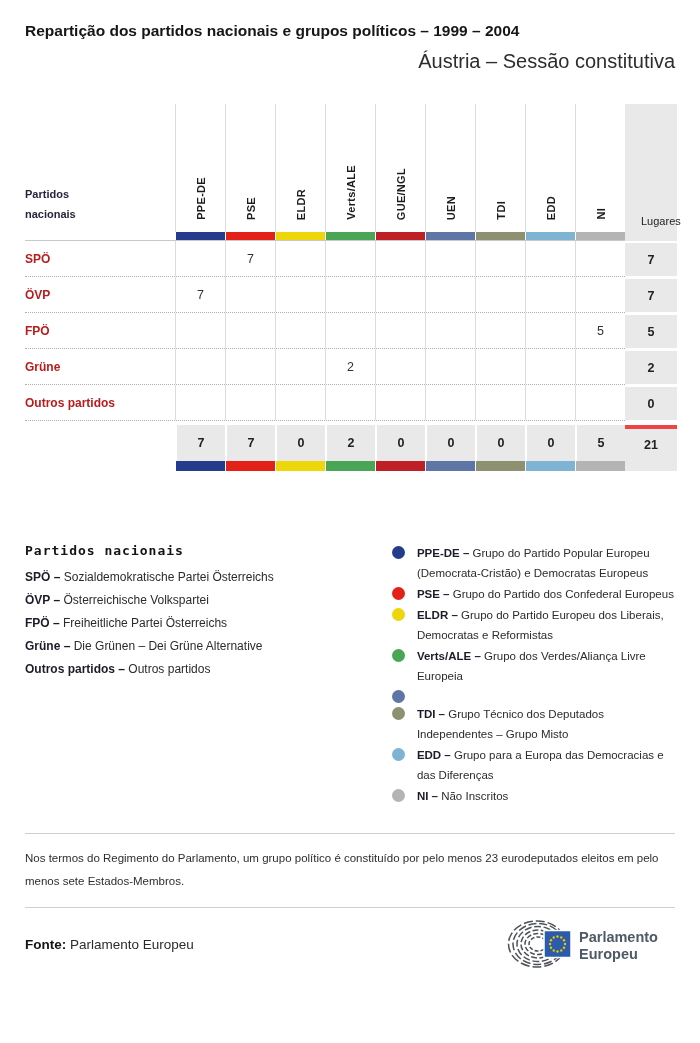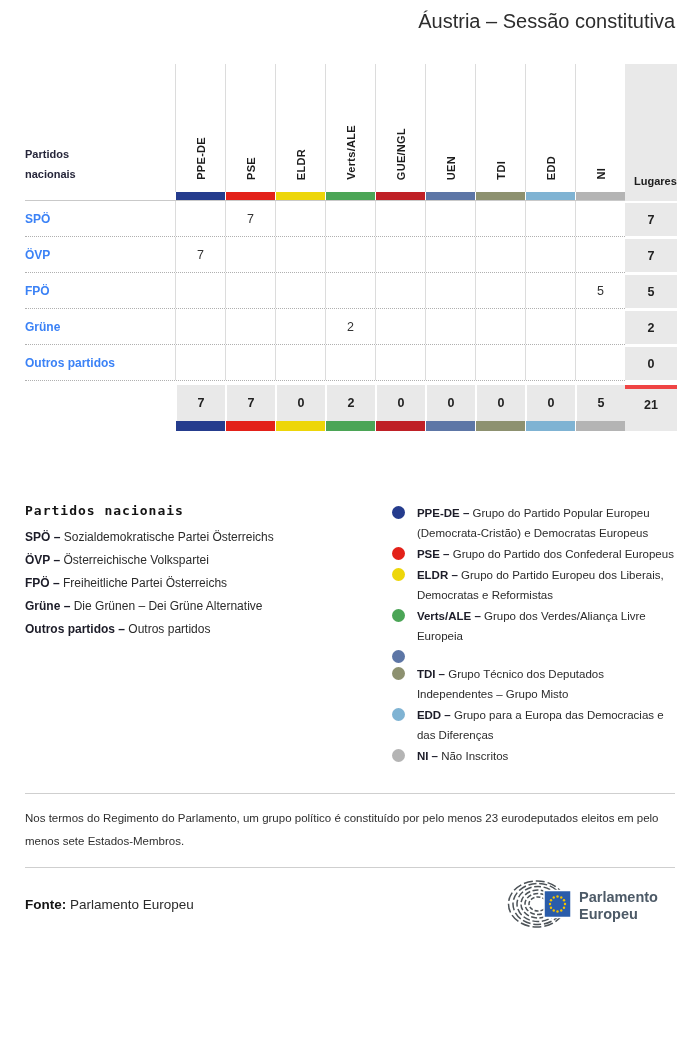--- a/index.html
+++ b/index.html
@@ -28,34 +28,34 @@
   .head-label span {
     display:block; width:58px; font-size:11px; font-weight:700; line-height:20px;
     color:#26263a; overflow-wrap:anywhere;
   }
   .col-head { display:flex; align-items:flex-end; justify-content:center; }
   .col-head .rot {
     writing-mode:vertical-rl; transform:rotate(180deg);
     font-size:11px; font-weight:700; color:#1d1d1d; letter-spacing:.3px;
     margin-bottom:12px; white-space:nowrap;
   }
-  .lug-head { height:128px; display:flex; align-items:flex-end; padding:0 0 5px 9px;
-    font-size:11px; font-weight:700; color:#1d1d1d; }
+  .lug-head { height:128px; display:flex; align-items:flex-end; padding:0 0 5px 16px;
+    font-size:11px; font-weight:400; color:#1d1d1d; }
 
   
   .bar-row .row-main { height:8px; border-bottom:1px solid #c9c9c9; }
   .bar-row.bottom .row-main { height:10px; border-bottom:none; }
   .bar { width:50px; box-sizing:border-box; border-left:1px solid #ffffff; }
   .bar-spacer { width:150px; }
   .bar-lug { width:52px; background:#e9e9e9; }
 
   
   .trow .row-main { height:35px; border-bottom:1px dotted #b0b0b0; align-items:stretch; }
   .plabel { width:150px; box-sizing:border-box; display:flex; align-items:center;
-    font-size:12px; font-weight:700; color:#3b82f6; }
+    font-size:12px; font-weight:700; color:#b91c1c; }
   .vcell { display:flex; align-items:center; justify-content:center;
     font-size:12.5px; color:#333; }
   .seats-cell { height:35px; display:flex; align-items:center; justify-content:center;
     font-size:12.5px; font-weight:700; color:#222; border-top:2px solid #ffffff; }
 
   
   .totals-row { margin-top:4px; }
   .totals-row .row-main { height:36px; border-bottom:none; }
   .tspacer { width:150px; }
   .tcell { width:50px; box-sizing:border-box; background:#e9e9e9; border-left:2px solid #ffffff;
@@ -88,20 +88,21 @@
   .footer { display:flex; justify-content:space-between; align-items:center; margin-top:12px; }
   .source { font-size:13.5px; color:#2b2b2b; }
   .source b { color:#141414; }
   .ep-logo { display:flex; align-items:flex-end; }
 </style>
 </head>
 <body>
 
 <div class="page">
 
+  <h1 class="title">Repartição dos partidos nacionais e grupos políticos – 1999 – 2004</h1>
   <h2 class="subtitle">Áustria – Sessão constitutiva</h2>
 
   <div class="ptable">
 
     <div class="frow head-row">
       <div class="row-main">
         <div class="label-col head-label">
           <span>Partidos nacionais</span>
         </div>
         <div class="gcol col-head">

